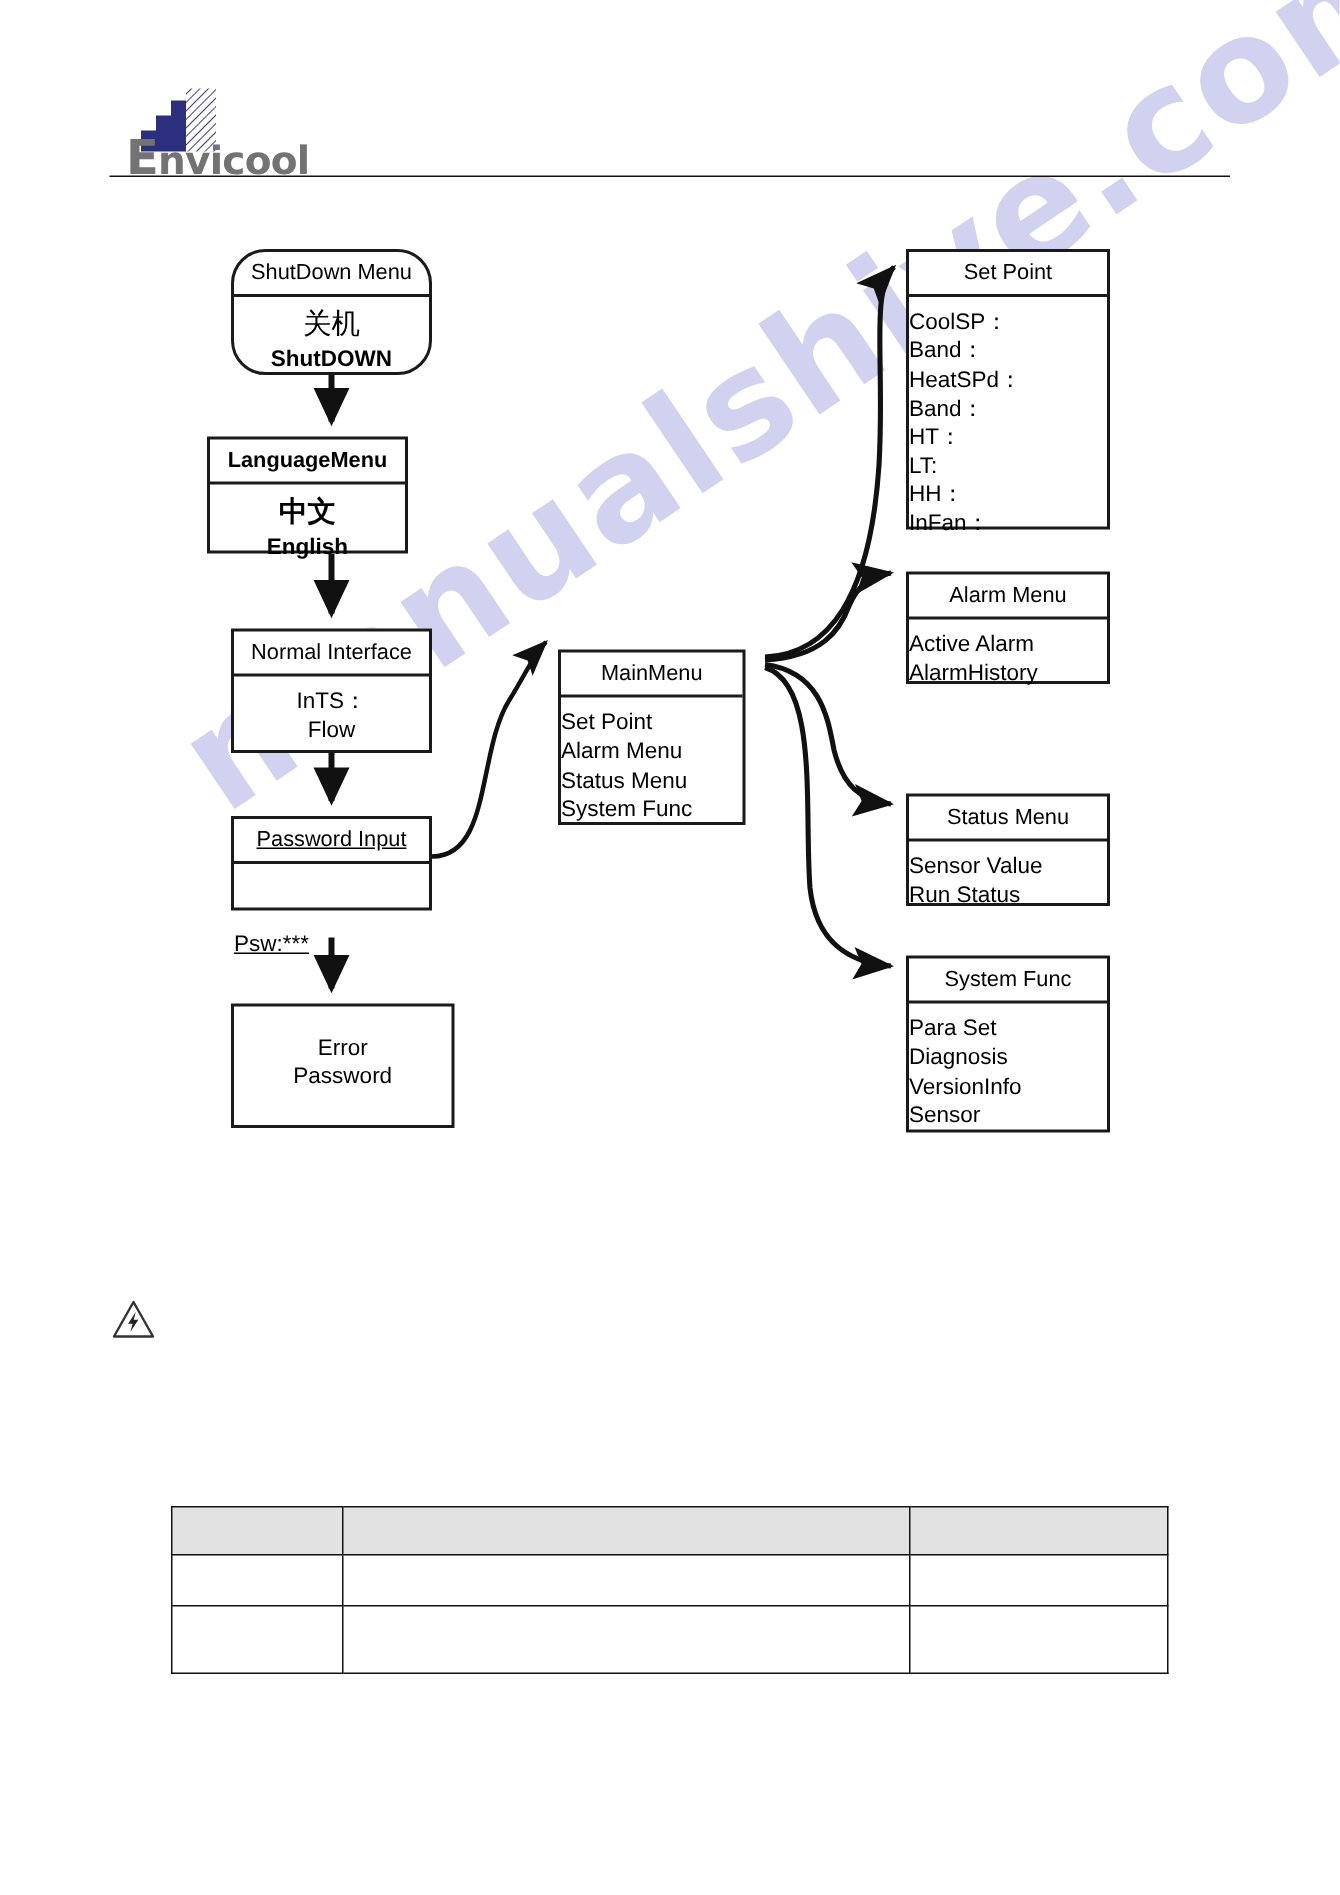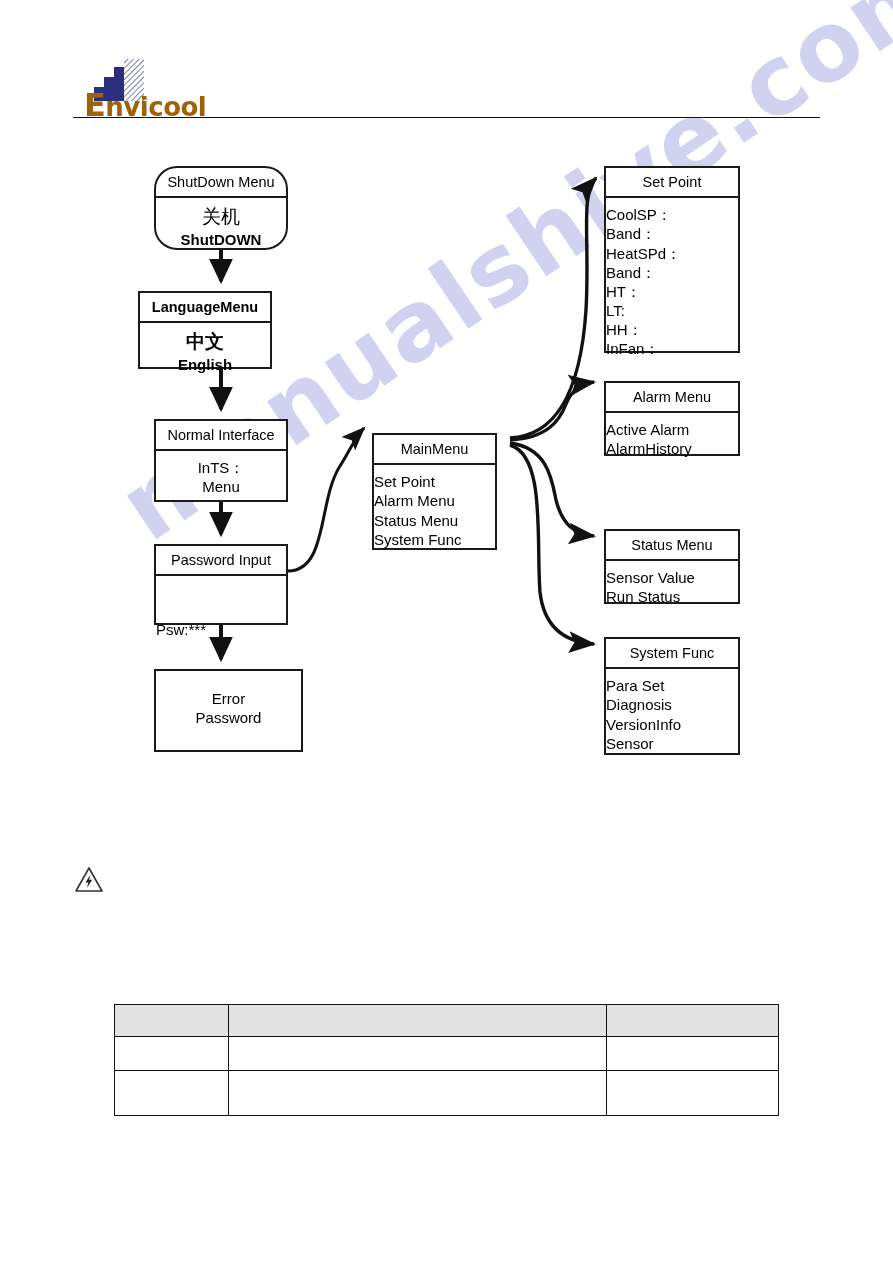--- a/index.html
+++ b/index.html
@@ -32,21 +32,21 @@
     font-family:"DejaVu Sans",sans-serif;
   }
 
   
   .logo{
     position:absolute;left:84px;top:57px;width:120px;height:55px;z-index:3;
   }
   .logo-mark{position:absolute;left:0;top:0;width:75px;height:45px;}
   .logo-text{
     position:absolute;left:0;top:29px;
-    font-size:26px;font-weight:700;color:#a16207;
+    font-size:26px;font-weight:700;color:#737373;
     letter-spacing:-0.5px;
     font-family:"DejaVu Sans",sans-serif;
     white-space:nowrap;
   }
   .logo-text .cap{font-size:32px;}
   .header-rule{
     position:absolute;left:73px;top:117px;width:747px;height:0;
     border-top:1.6px solid #111;z-index:3;
   }
 
@@ -76,21 +76,21 @@
   }
   .body .ctr{text-align:center;}
   .body .lft{text-align:left;}
   .body .cn{font-size:19px;line-height:1.3;}
   .body .bold{font-weight:700;}
 
   
   #box-shutdown   {left:154px;top:166px;width:134px;height:84px;border-radius:23px;}
   #box-language   {left:138px;top:291px;width:134px;height:78px;font-weight:bold;}
   #box-normal     {left:154px;top:419px;width:134px;height:83px;}
-  #box-password   {left:154px;top:544px;width:134px;height:81px;}
+  #box-password   {left:154px;top:544px;width:134px;height:63px;text-decoration:underline;}
   #box-error      {left:154px;top:669px;width:149px;height:83px;}
   #box-mainmenu   {left:372px;top:433px;width:125px;height:117px;}
   #box-setpoint   {left:604px;top:166px;width:136px;height:187px;}
   #box-alarm      {left:604px;top:381px;width:136px;height:75px;}
   #box-status     {left:604px;top:529px;width:136px;height:75px;}
   #box-system     {left:604px;top:637px;width:136px;height:118px;}
 
   #box-error .body{padding-top:18px;}
 
   
@@ -177,21 +177,21 @@
       <div class="body">
         <div class="ctr cn">中文</div>
         <div class="ctr">English</div>
       </div>
     </div>
 
     <div class="box" id="box-normal">
       <div class="hdr">Normal Interface</div>
       <div class="body">
         <div class="ctr">InTS：</div>
-        <div class="ctr">Menu</div>
+        <div class="ctr">Flow</div>
       </div>
     </div>
 
     <div class="box" id="box-password">
       <div class="hdr">Password Input</div>
       <div class="body" style="padding-top:14px;margin-top:30px;">
         <div class="lft">Psw:***</div>
       </div>
     </div>
 

